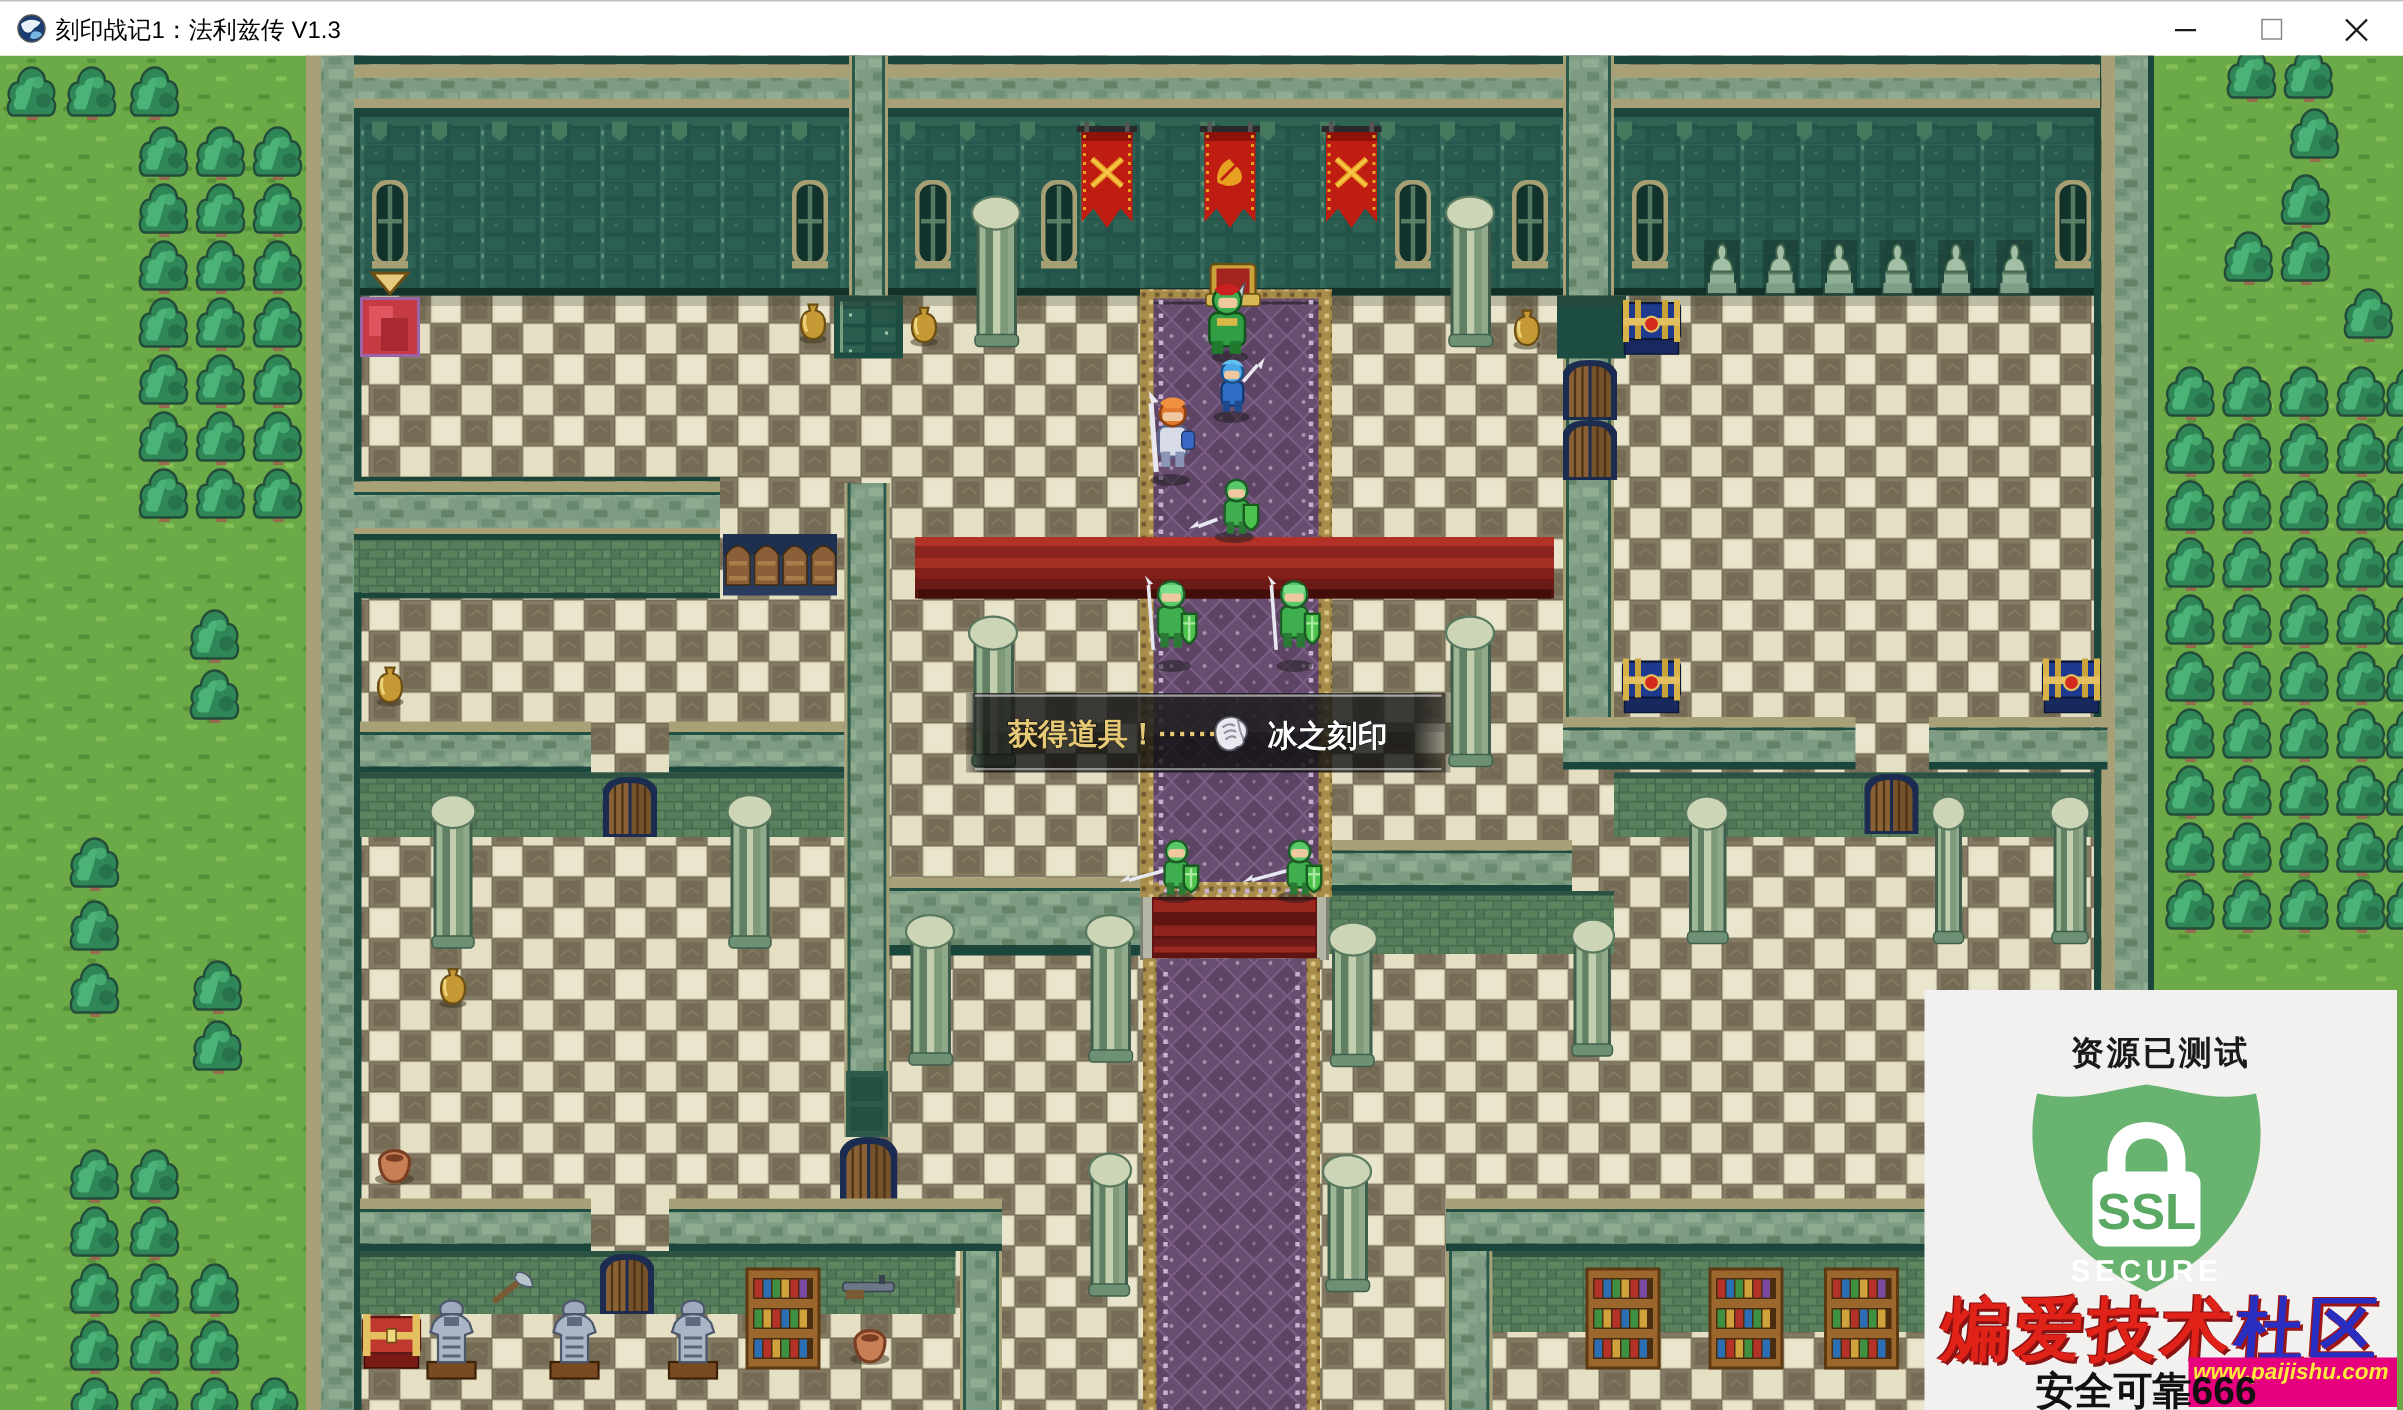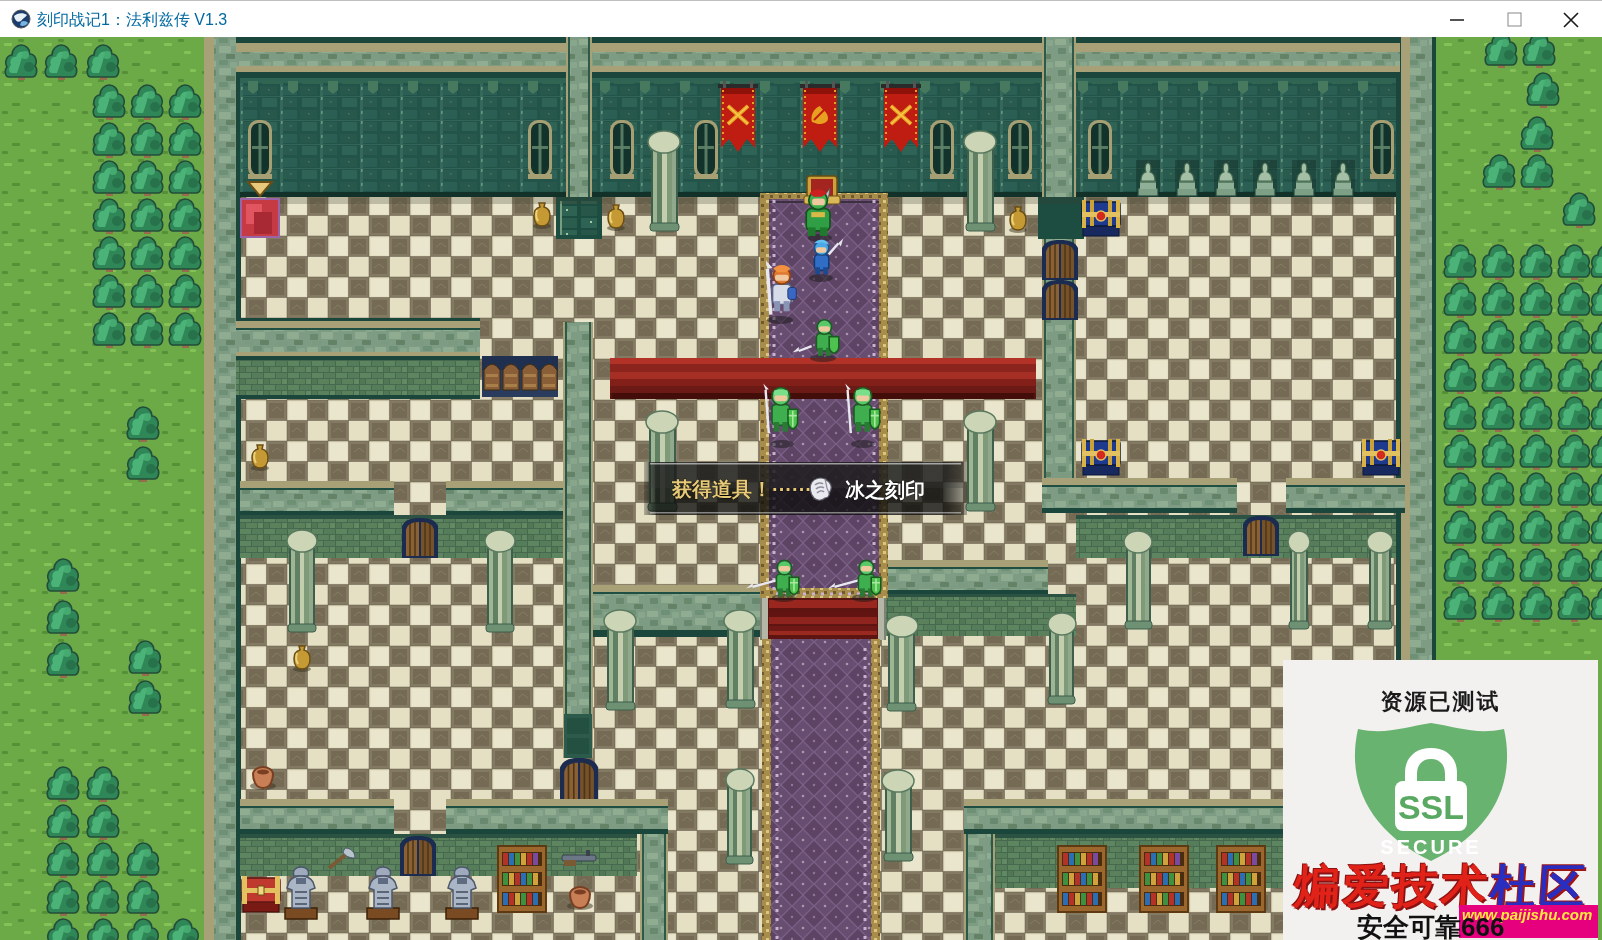--- a/index.html
+++ b/index.html
@@ -1,17 +1,17 @@
 <!DOCTYPE html>
 <html><head><meta charset="utf-8">
 <style>
 html,body{margin:0;padding:0;width:1602px;height:940px;overflow:hidden;background:#fff;
 font-family:"Liberation Sans",sans-serif;}
 #titlebar{position:absolute;left:0;top:0;width:1602px;height:37px;background:#fff;border-top:1px solid #bfbfbf;box-sizing:border-box;}
-#titlebar .txt{position:absolute;left:37px;top:9px;font-size:16px;color:#0369a1;}
+#titlebar .txt{position:absolute;left:37px;top:9px;font-size:16px;color:#000000;}
 #game{position:absolute;left:0;top:37px;}
 #sslbox{position:absolute;left:1283px;top:660px;width:315px;height:280px;background:#f2f1ef;}
 #sslbox h1{margin:27px 0 0 0;text-align:center;font-size:22px;color:#1a1a1a;letter-spacing:2px;}
 #redcal{position:absolute;left:11px;top:196px;font-size:46px;font-weight:900;color:#e02218;
  white-space:nowrap;letter-spacing:3px;transform:skewX(-4deg);
  text-shadow:2px 2px 0 #8a1212, -1px -1px 0 #8a1212;font-family:"Liberation Sans",sans-serif;}
 #redcal .bl{color:#2a2ec0;text-shadow:2px 2px 0 #a01616,-1px -1px 0 #a01616;}
 #purl{position:absolute;left:176px;top:245px;width:139px;background:#e6007e;color:#ffe93c;
  font-size:15px;font-weight:bold;font-style:italic;padding:1px 0 15px 3px;white-space:nowrap;box-sizing:border-box;}
 #sec{position:absolute;left:74px;top:250px;font-size:26px;font-weight:bold;color:#111;}

